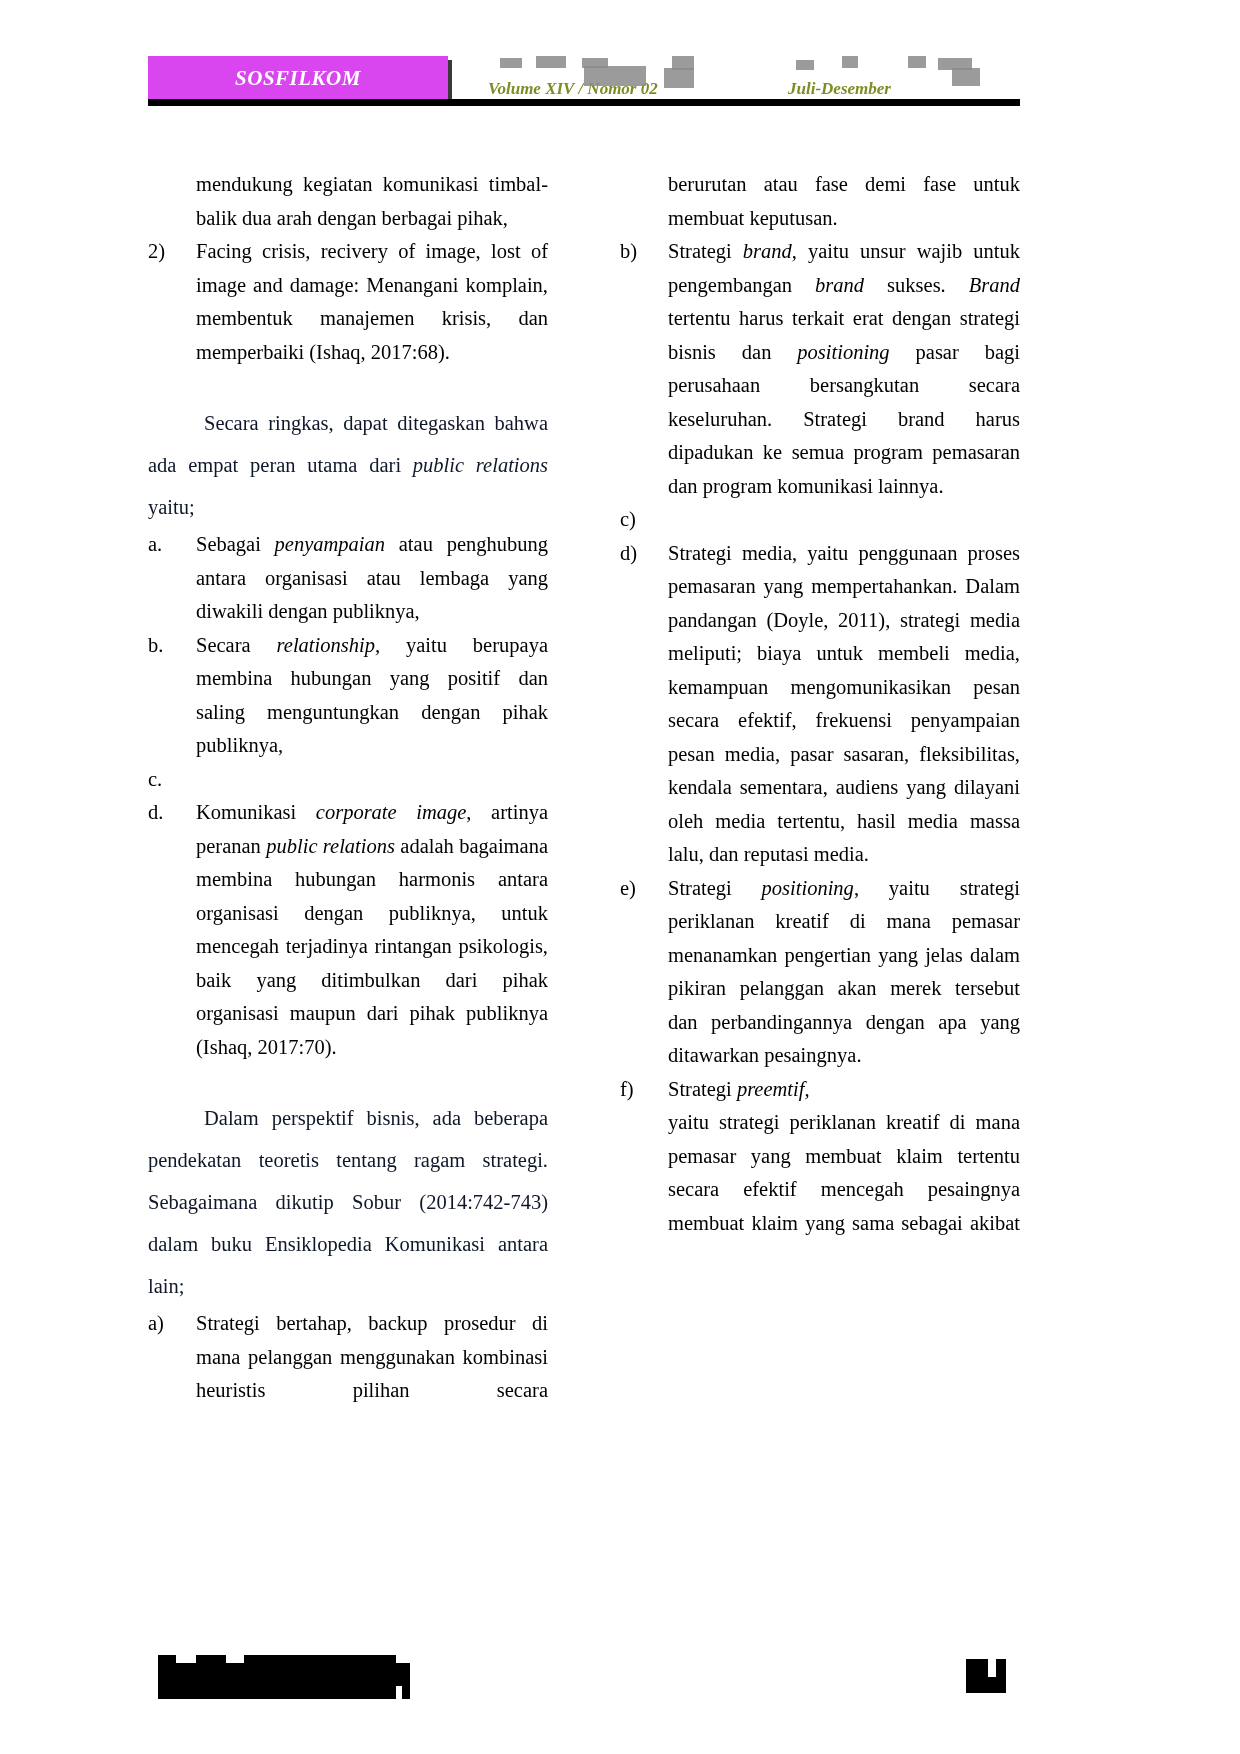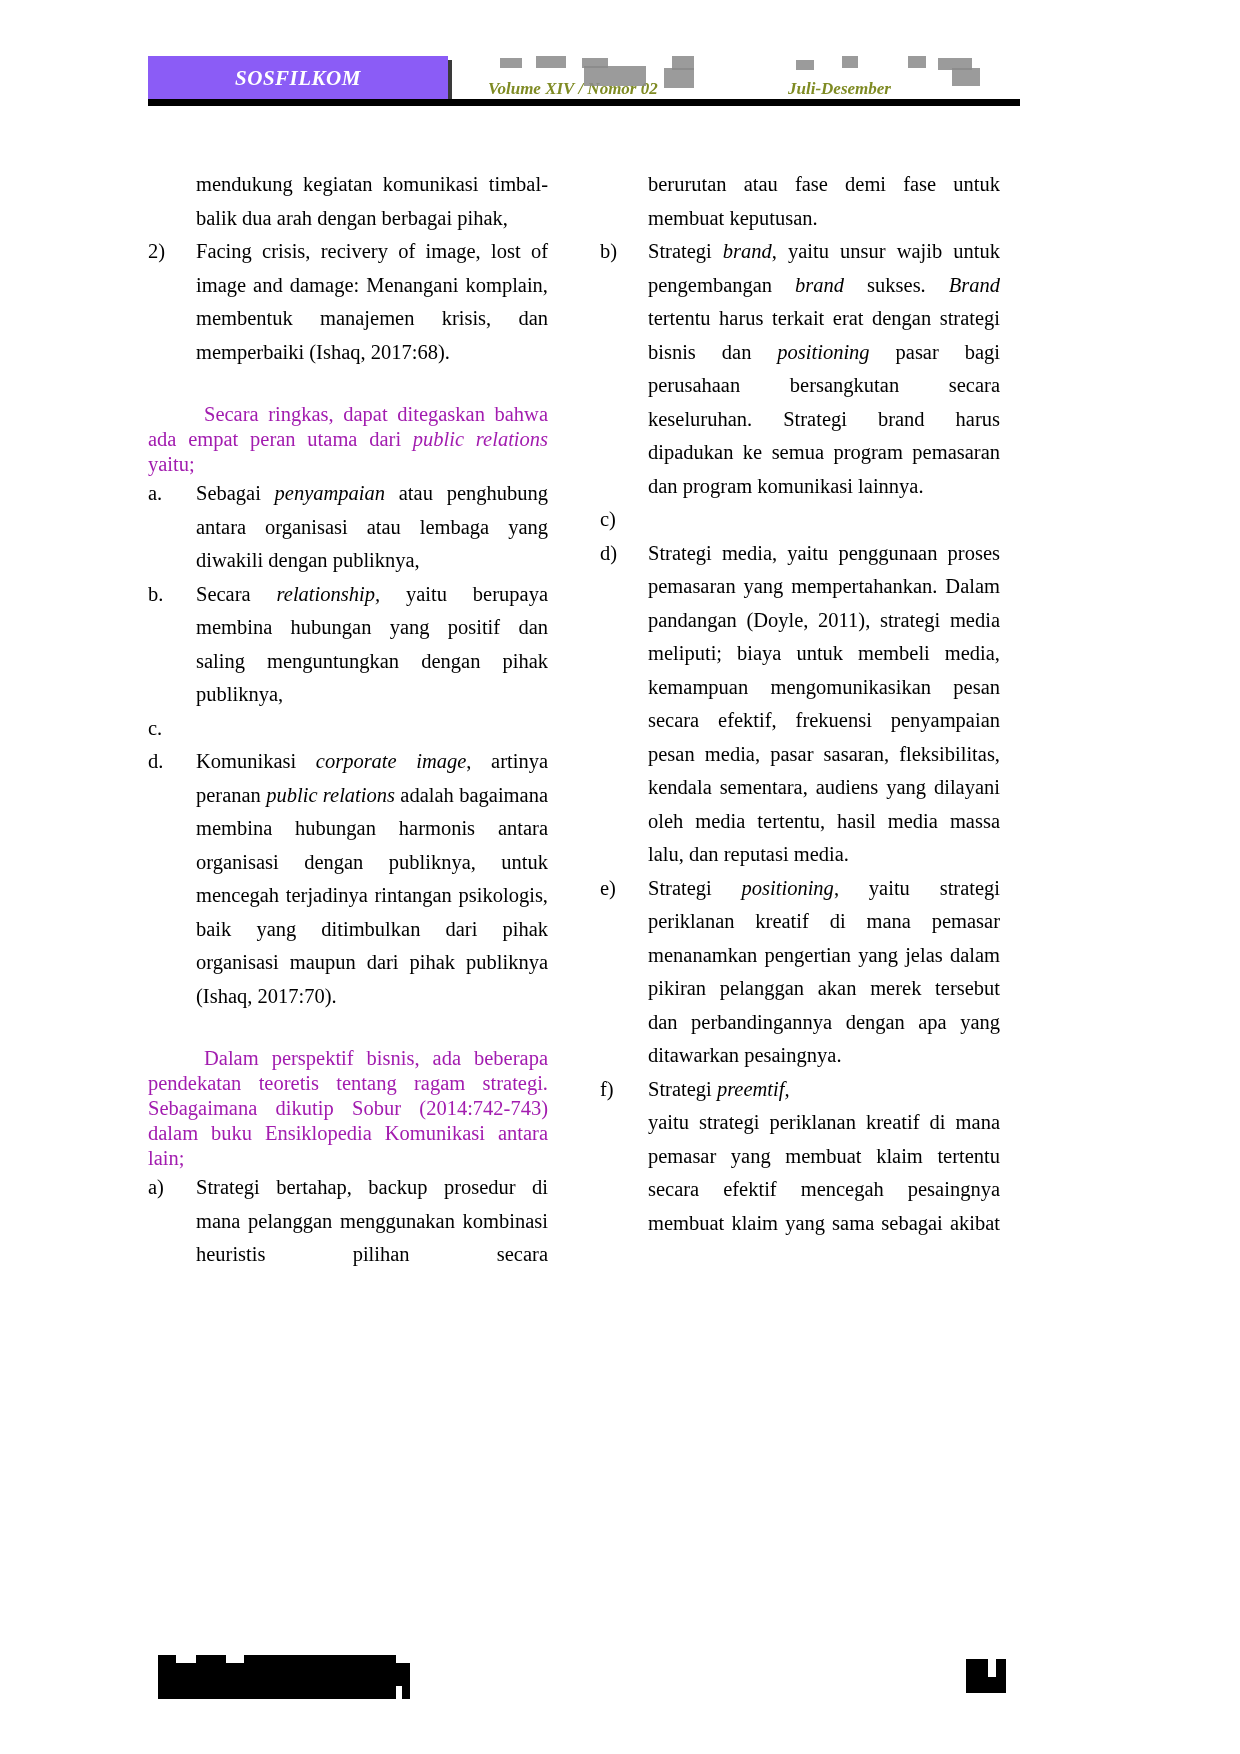--- a/index.html
+++ b/index.html
@@ -31,21 +31,21 @@
     width: 872px;
     height: 7px;
     background: #000000;
   }
   .journal-badge {
     position: absolute;
     left: 0px;
     top: 0px;
     width: 300px;
     height: 44px;
-    background: #8b5cf6;
+    background: #d946ef;
     box-shadow: 4px 4px 0 0 #3a3a3a;
   }
   .journal-badge-label {
     position: absolute;
     left: 0;
     top: 0;
     width: 300px;
     height: 44px;
     line-height: 44px;
     text-align: center;
@@ -74,32 +74,32 @@
     opacity: 0.85;
   }
 
   
   .columns {
     position: absolute;
     left: 148px;
     top: 168px;
     width: 872px;
     display: flex;
-    gap: 52px;
+    gap: 72px;
   }
   .col {
     width: 400px;
   }
   .para {
     font-size: 20.5px;
-    line-height: 25px;
+    line-height: 42px;
     text-align: justify;
     text-justify: inter-word;
     margin: 0;
-    color: #a21caf;
+    color: #0f172a;
   }
   .para.indent {
     text-indent: 56px;
   }
   .spacer {
     height: 33px;
   }
 
   
   .li {

